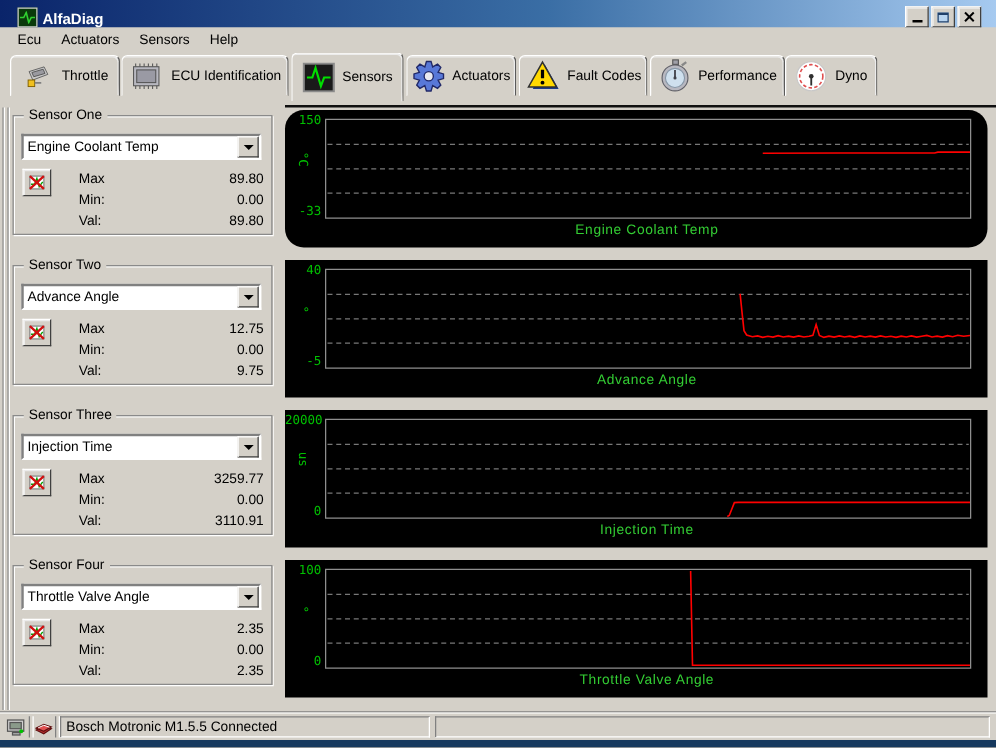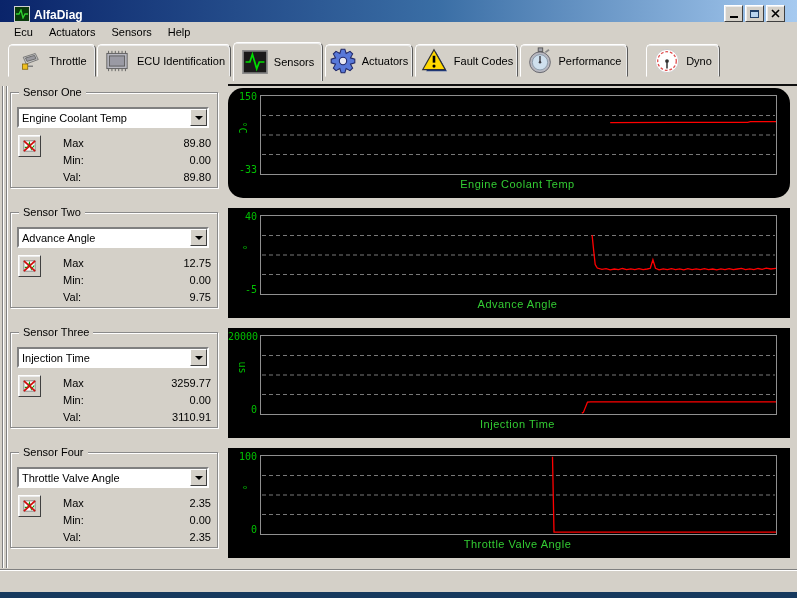--- a/index.html
+++ b/index.html
@@ -144,21 +144,21 @@
       <svg width="26" height="27" viewBox="0 0 28 30">
         <rect x="12" y="1" width="5" height="4" fill="#a0a0a8" stroke="#555"></rect>
         <path d="M20 6 L24 3" stroke="#888" stroke-width="2"></path>
         <circle cx="14" cy="17" r="11.5" fill="#b8b8c0" stroke="#606068"></circle>
         <circle cx="14" cy="17" r="8.5" fill="#cfe0ee" stroke="#8898a8"></circle>
         <path d="M14 17 L14 10" stroke="#404048" stroke-width="1.6"></path>
         <circle cx="14" cy="17" r="1.4" fill="#404048"></circle>
       </svg>
       <span class="tab-label">Performance</span>
     </div>
-    <div class="tab" style="left:646px;width:74px;">
+    <div class="tab" style="left:628px;width:74px;">
       <svg width="26" height="26" viewBox="0 0 28 28">
         <circle cx="14" cy="14" r="12.5" fill="#fff" stroke="#c8c8c8"></circle>
         <circle cx="14" cy="14" r="10" fill="none" stroke="#e05050" stroke-width="1.4" stroke-dasharray="3 2"></circle>
         <path d="M14 14 L14 22" stroke="#303030" stroke-width="1.6"></path>
         <circle cx="14" cy="14" r="2" fill="#303030"></circle>
       </svg>
       <span class="tab-label">Dyno</span>
     </div>
   </div>
   <div class="content-topline"></div>
@@ -345,15 +345,34 @@
           <polyline points="291.5,0.8 293.0,76.2 515.0,76.2" fill="none" stroke="#ff0000" stroke-width="1.3"></polyline>
         </svg>
       </div>
     <div class="charttitle">Throttle Valve Angle</div>
   </div>
 
   <div class="hgroove">
       <div class="g1"></div>
       <div class="g2"></div>
     </div>
+  <div class="statusbar">
+    <svg class="status-icon" style="left:5px;" viewBox="0 0 16 16">
+      <rect x="1" y="2" width="13" height="9" fill="#d0d0d0" stroke="#555"></rect>
+      <rect x="3" y="4" width="9" height="5" fill="#8a9a8a" stroke="#555"></rect>
+      <rect x="5" y="12" width="6" height="2" fill="#b0b0b0" stroke="#555"></rect>
+      <circle cx="12" cy="11" r="1.6" fill="#00c000"></circle>
+    </svg>
+    <div class="sep" style="left:23px;"></div>
+    <svg class="status-icon" style="left:27px;" viewBox="0 0 16 16">
+      <path d="M2 10 L8 7 L14 9 L8 13 Z" fill="#c03030" stroke="#601010"></path>
+      <path d="M2 8.5 L8 5.5 L14 7.5 L8 11 Z" fill="#e05050" stroke="#601010"></path>
+      <path d="M3.5 8.3 L8 6.2 L12.5 7.7" fill="none" stroke="#fff" stroke-width="0.8"></path>
+    </svg>
+    <div class="sep" style="left:44px;"></div>
+    <div class="panel-sunken" style="left:48px;width:296px;">
+      <span>Bosch Motronic M1.5.5 Connected</span>
+    </div>
+    <div class="panel-sunken" style="left:348px;width:444px;"></div>
+  </div>
 
   <div class="navy"></div>
 </div>
 
 </body></html>

